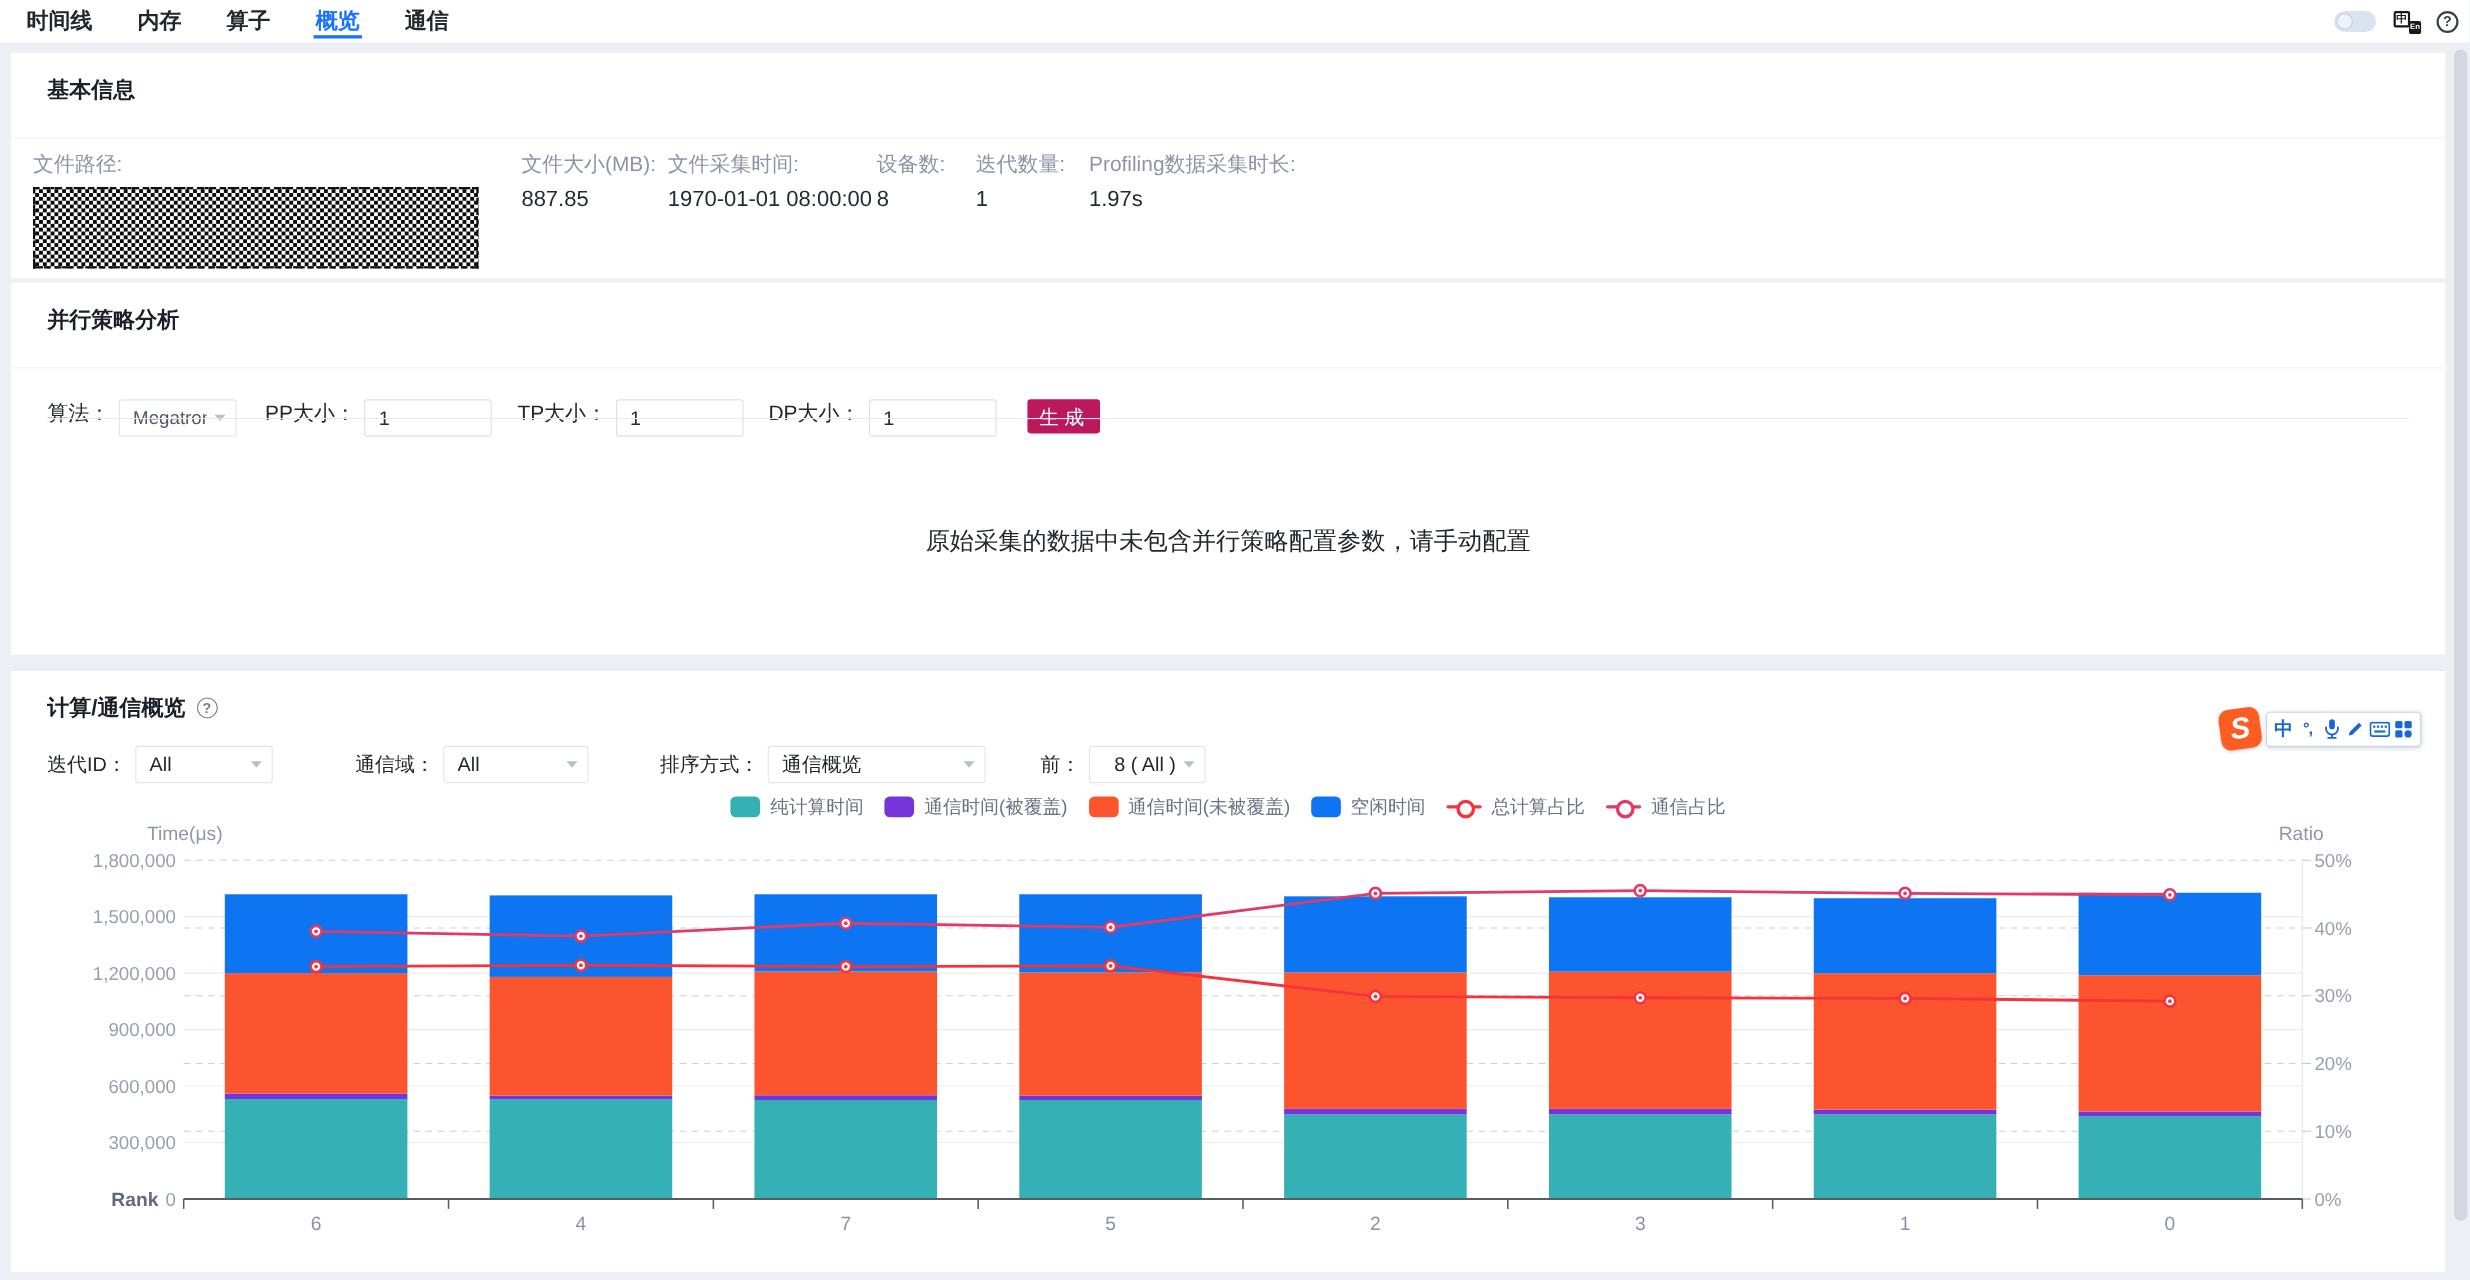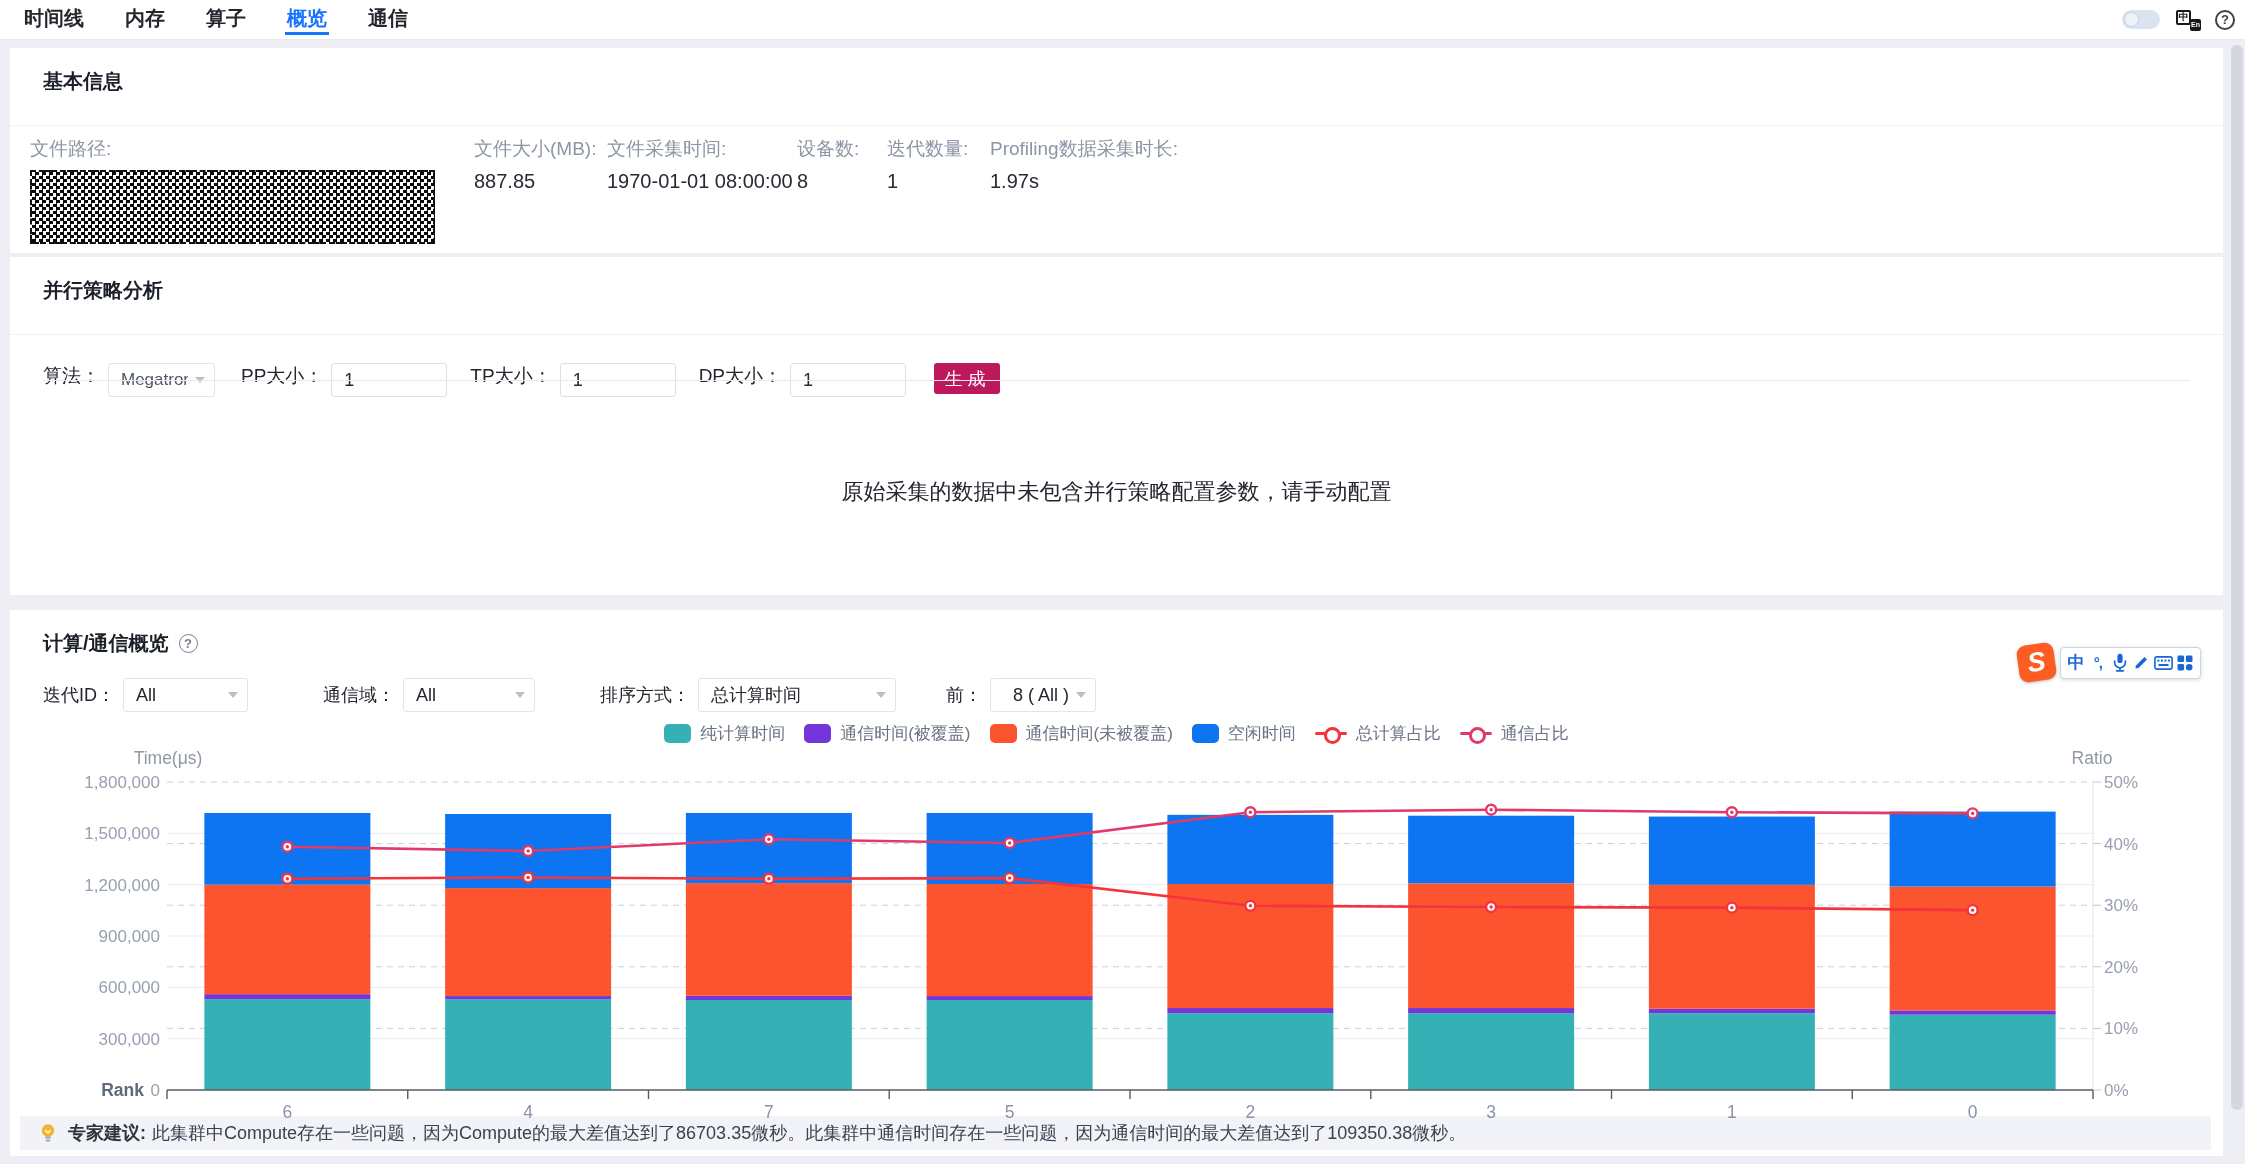--- a/index.html
+++ b/index.html
@@ -164,21 +164,21 @@
       <span class="sel-text">All</span>
       <span class="caret"></span>
     </div>
     <span class="flt-label fgap1">通信域：</span>
     <div class="select flt-sel fs2" style="margin-left:8px;">
       <span class="sel-text">All</span>
       <span class="caret"></span>
     </div>
     <span class="flt-label fgap2">排序方式：</span>
     <div class="select flt-sel fs3" style="margin-left:8px;">
-      <span class="sel-text">总计算时间</span>
+      <span class="sel-text">通信概览</span>
       <span class="caret"></span>
     </div>
     <span class="flt-label fgap3">前：</span>
     <div class="select flt-sel fs4" style="margin-left:8px;">
       <span class="sel-text">8 ( All )</span>
       <span class="caret"></span>
     </div>
   </div>
   <div class="legend-row" id="legend-row">
       <div class="legend-item">
@@ -205,30 +205,20 @@
         <span class="legend-label">总计算占比</span>
       </div>
       <div class="legend-item">
         <span class="legend-line">
           <span class="bar" style="background: rgb(223, 58, 104);"></span>
           <span class="ring" style="border-color: rgb(223, 58, 104);"></span>
         </span>
         <span class="legend-label">通信占比</span>
       </div>
     </div>
-  <div class="expert-bar">
-    <svg width="20" height="22" viewBox="0 0 20 22">
-      <circle cx="10" cy="8.5" r="6.2" fill="#f7b32b"></circle>
-      <path d="M7.2 8 L10 11 L12.8 8" stroke="#fff" stroke-width="1.4" fill="none"></path>
-      <rect x="7" y="14.6" width="6" height="2" rx="1" fill="#9aa6b2"></rect>
-      <rect x="7.6" y="17.4" width="4.8" height="2" rx="1" fill="#9aa6b2"></rect>
-    </svg>
-    <span class="expert-label">专家建议:</span>
-    <span class="expert-text">此集群中Compute存在一些问题，因为Compute的最大差值达到了86703.35微秒。此集群中通信时间存在一些问题，因为通信时间的最大差值达到了109350.38微秒。</span>
-  </div>
 </section>
 
 <svg id="chart-svg" width="2245" height="1164" viewBox="0 0 2245 1164">
     <line x1="167" x2="2093" y1="833.3333333333334" y2="833.3333333333334" stroke="#e9ebf1" stroke-width="1"></line>
     <line x1="167" x2="2093" y1="884.6666666666666" y2="884.6666666666666" stroke="#e9ebf1" stroke-width="1"></line>
     <line x1="167" x2="2093" y1="936" y2="936" stroke="#e9ebf1" stroke-width="1"></line>
     <line x1="167" x2="2093" y1="987.3333333333334" y2="987.3333333333334" stroke="#e9ebf1" stroke-width="1"></line>
     <line x1="167" x2="2093" y1="1038.6666666666667" y2="1038.6666666666667" stroke="#e9ebf1" stroke-width="1"></line>
     <line x1="167" x2="2093" y1="782" y2="782" stroke="#ccd0d9" stroke-width="1" stroke-dasharray="6 5"></line>
     <line x1="167" x2="2093" y1="843.6" y2="843.6" stroke="#ccd0d9" stroke-width="1" stroke-dasharray="6 5"></line>

